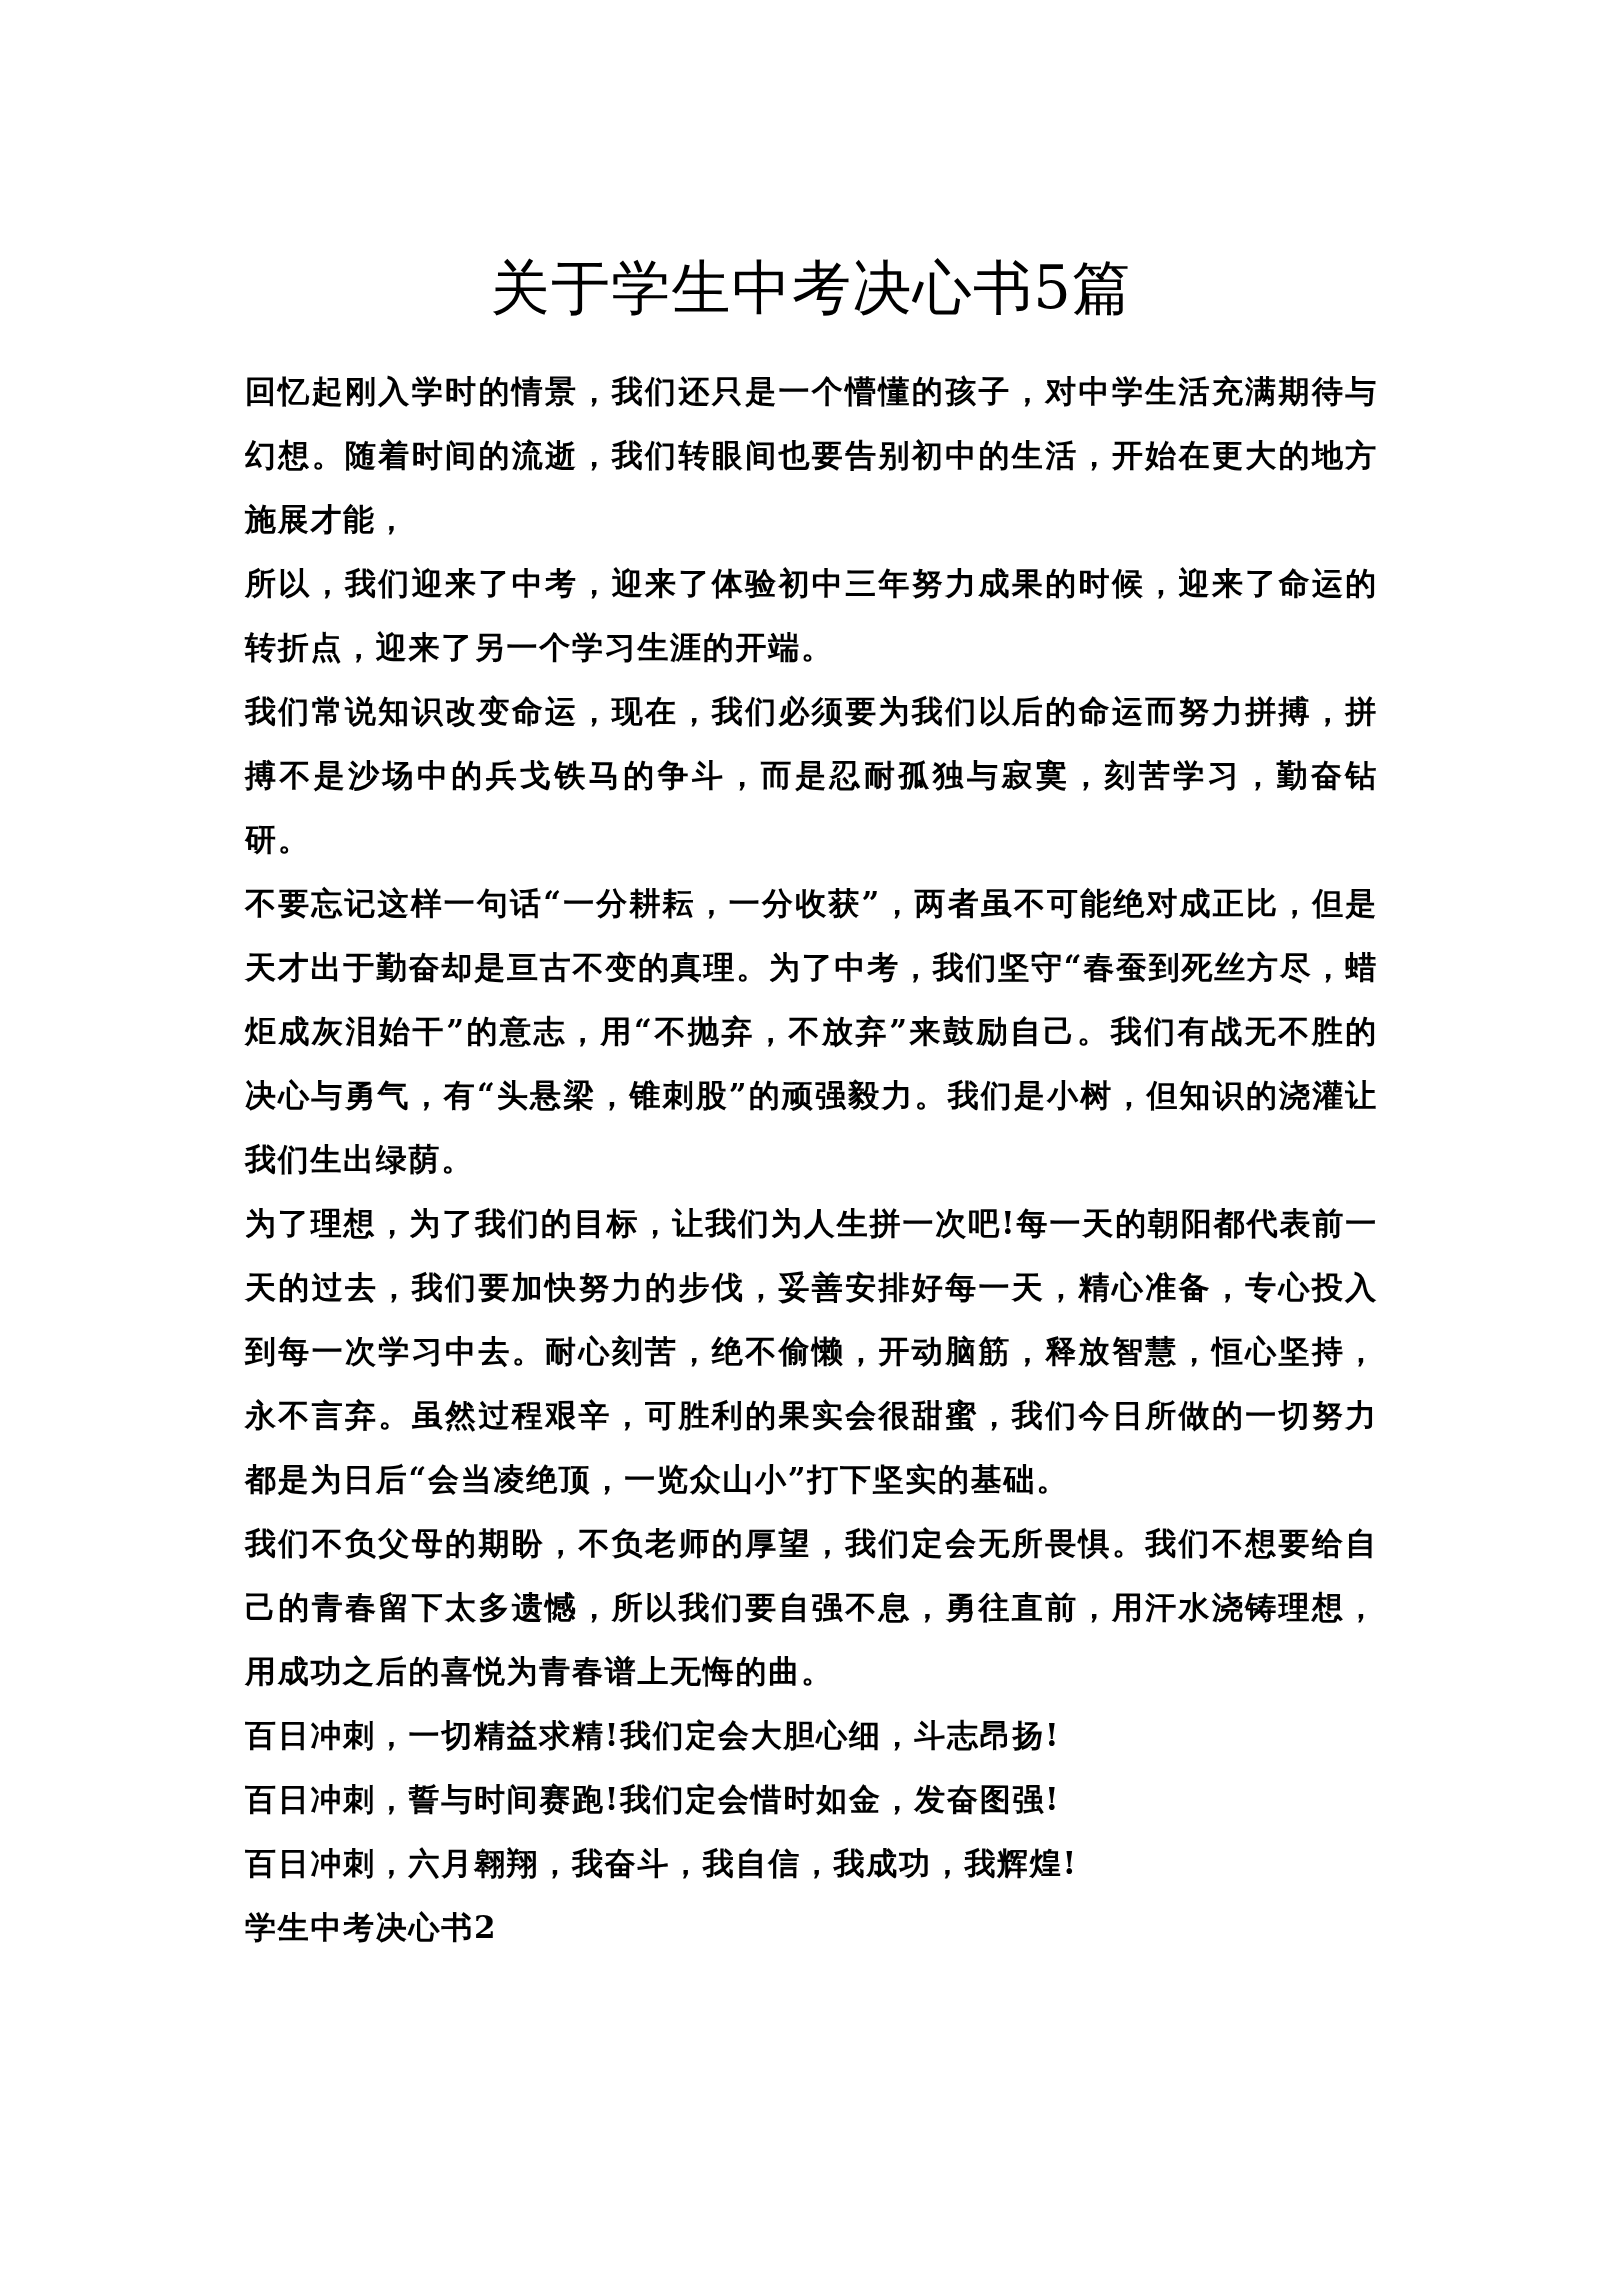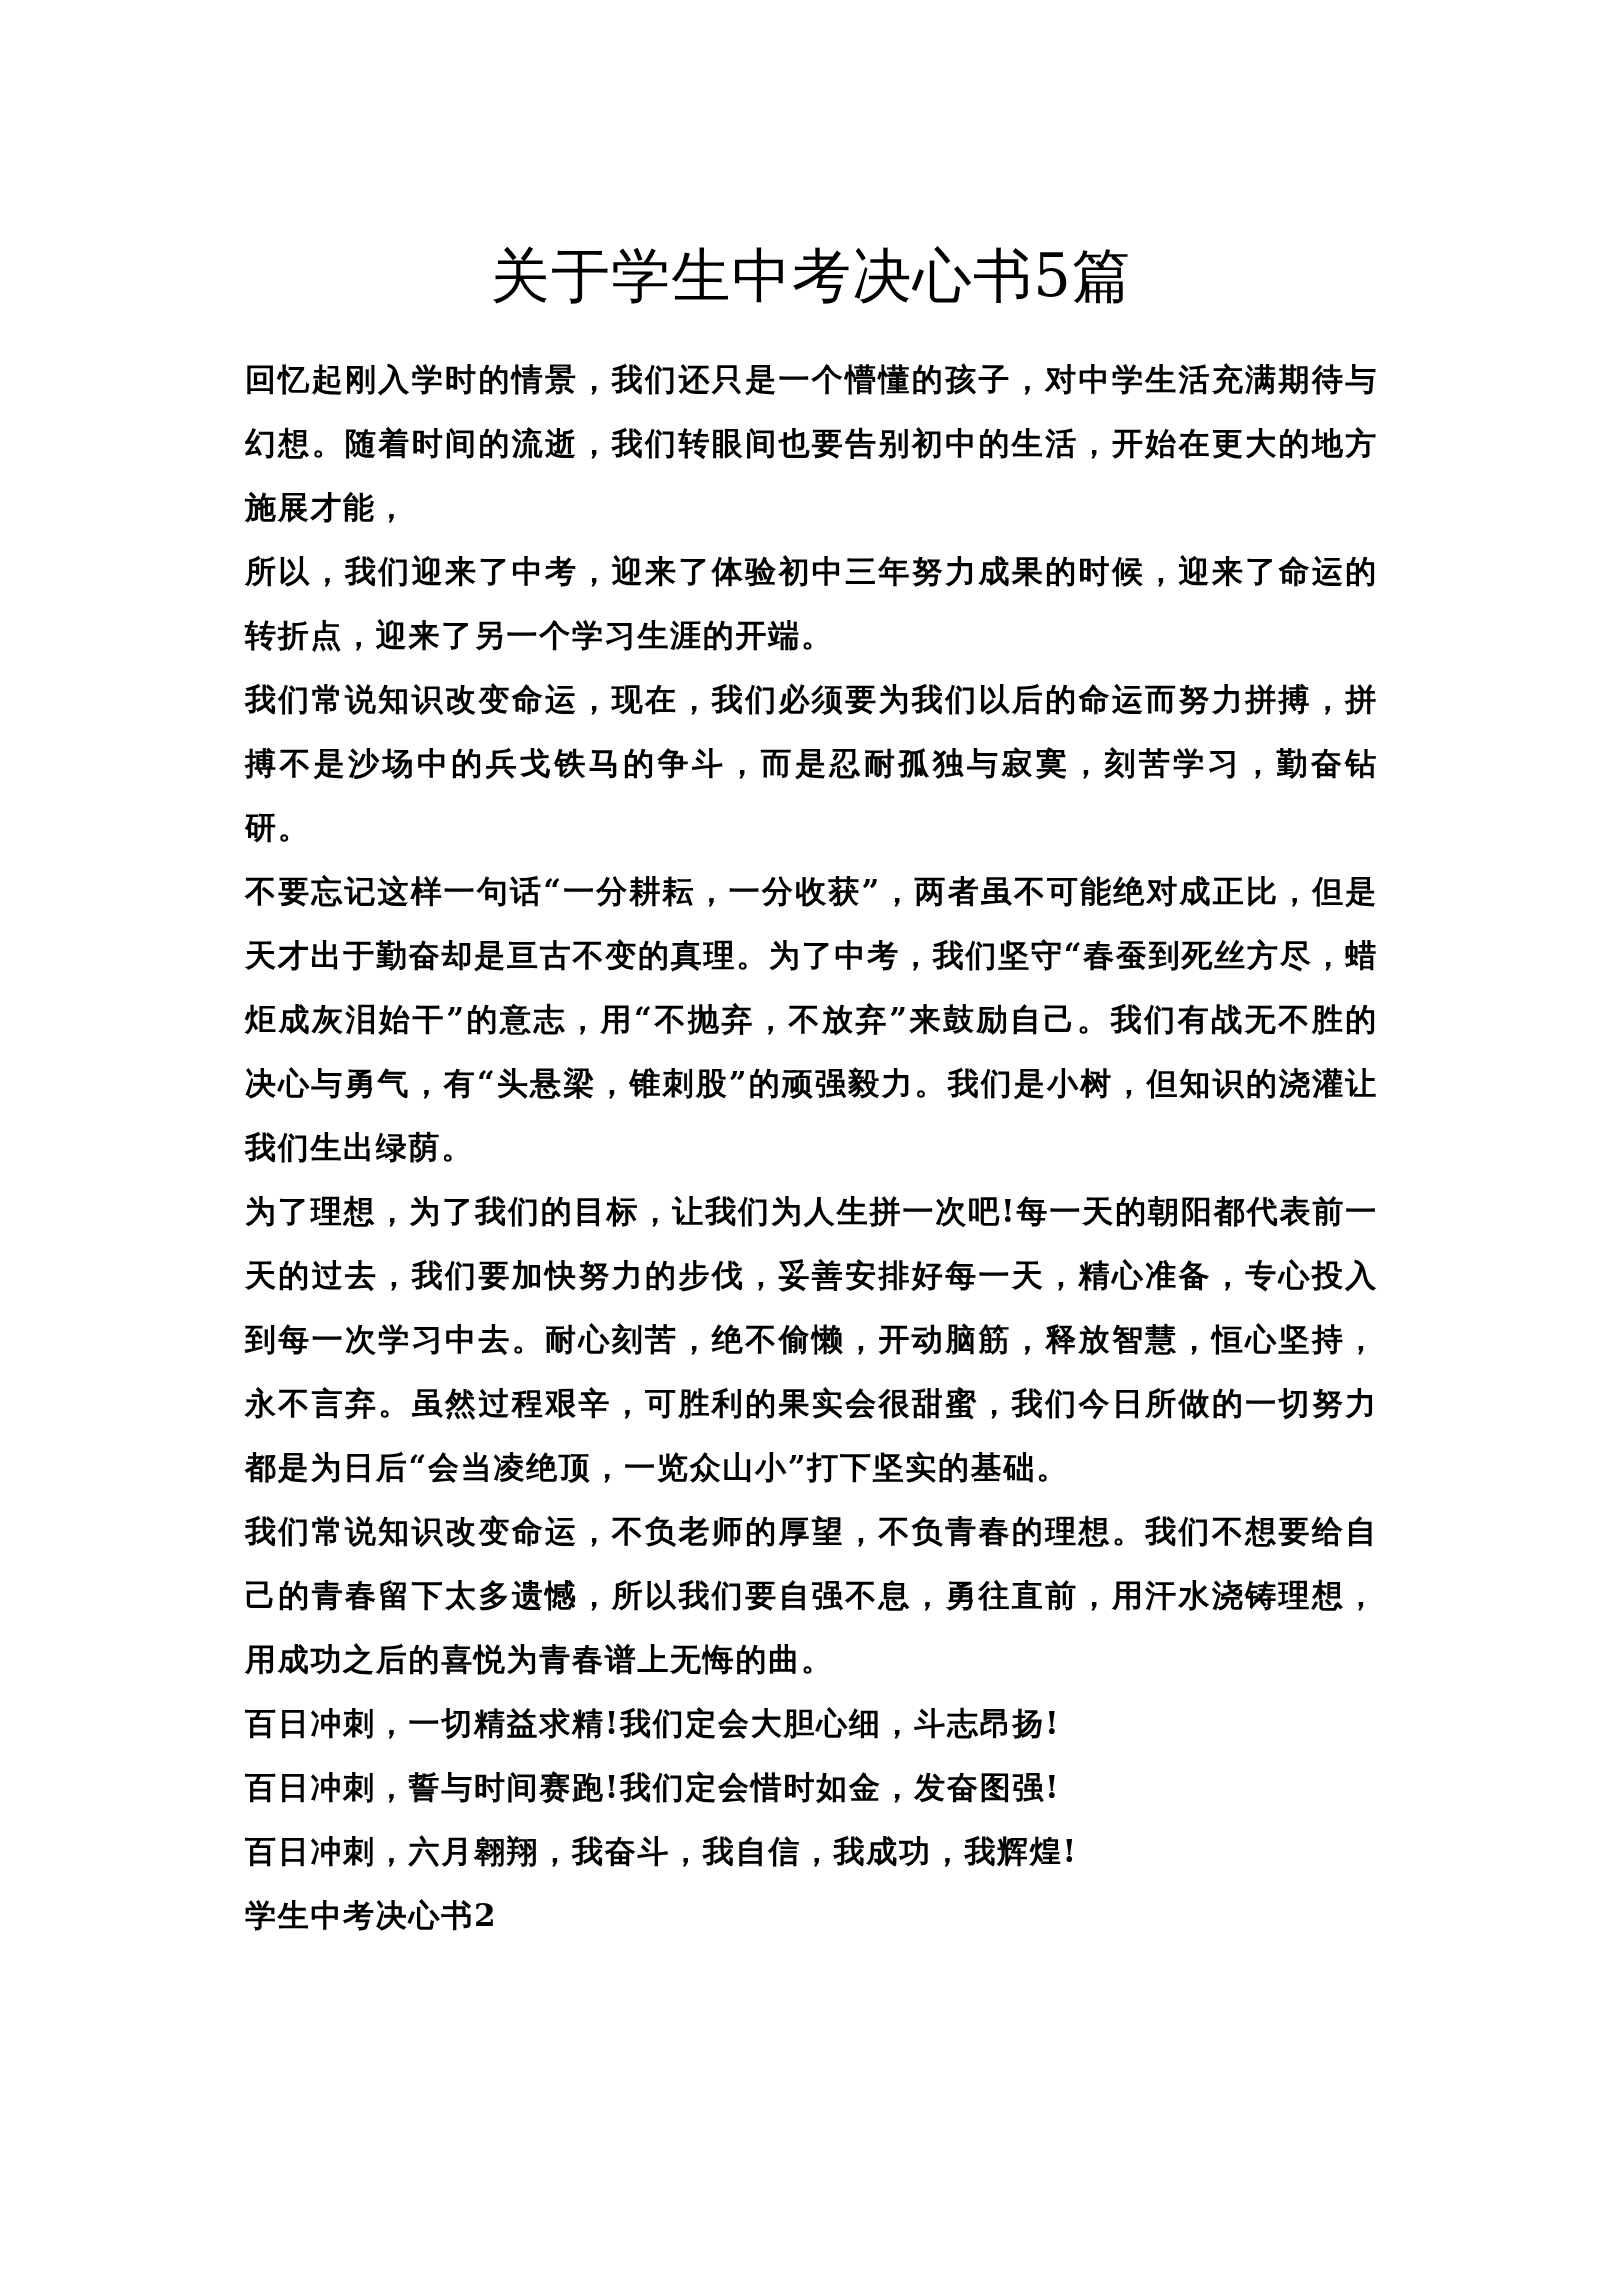--- a/index.html
+++ b/index.html
@@ -1,37 +1,37 @@
 <!DOCTYPE html>
 <html style="font-size:10.5px"><head>
 <meta charset="utf-8">
 <style>
   html, body { margin: 0; padding: 0; background: #ffffff; }
   body { width: 1623px; height: 2295px; position: relative; overflow: hidden;
          font-family: "DejaVu Serif", "Liberation Serif", serif; color: #000; }
-  .page { position: absolute; left: 0; top: 0; width: 1623px; height: 2031px; background: #fff; }
+  .page { position: absolute; left: 0; top: 12px; width: 1623px; height: 2031px; background: #fff; }
   .title { position: absolute; left: 0; top: 196px; width: 1623px; text-align: center;
            font-size: 59px; line-height: 79px; letter-spacing: 1.3px; font-weight: normal; }
   .body { position: absolute; left: 245px; top: 347px; width: 1133px;
           font-size: 31px; line-height: 64px; letter-spacing: 1.7px; font-weight: bold; }
   .para { margin: 0; padding: 0; text-align: justify; }
   .para.heading { }
 </style>
 </head>
 <body>
 
 <div class="page">
   <h1 class="title">关于学生中考决心书5篇</h1>
 
   <div class="body">
     <p class="para">回忆起刚入学时的情景，我们还只是一个懵懂的孩子，对中学生活充满期待与幻想。随着时间的流逝，我们转眼间也要告别初中的生活，开始在更大的地方施展才能，</p>
     <p class="para">所以，我们迎来了中考，迎来了体验初中三年努力成果的时候，迎来了命运的转折点，迎来了另一个学习生涯的开端。</p>
     <p class="para">我们常说知识改变命运，现在，我们必须要为我们以后的命运而努力拼搏，拼搏不是沙场中的兵戈铁马的争斗，而是忍耐孤独与寂寞，刻苦学习，勤奋钻研。</p>
     <p class="para">不要忘记这样一句话“一分耕耘，一分收获”，两者虽不可能绝对成正比，但是天才出于勤奋却是亘古不变的真理。为了中考，我们坚守“春蚕到死丝方尽，蜡炬成灰泪始干”的意志，用“不抛弃，不放弃”来鼓励自己。我们有战无不胜的决心与勇气，有“头悬梁，锥刺股”的顽强毅力。我们是小树，但知识的浇灌让我们生出绿荫。</p>
     <p class="para">为了理想，为了我们的目标，让我们为人生拼一次吧!每一天的朝阳都代表前一天的过去，我们要加快努力的步伐，妥善安排好每一天，精心准备，专心投入到每一次学习中去。耐心刻苦，绝不偷懒，开动脑筋，释放智慧，恒心坚持，永不言弃。虽然过程艰辛，可胜利的果实会很甜蜜，我们今日所做的一切努力都是为日后“会当凌绝顶，一览众山小”打下坚实的基础。</p>
-    <p class="para">我们常说知识改变命运，不负老师的厚望，不负青春的理想。我们不想要给自己的青春留下太多遗憾，所以我们要自强不息，勇往直前，用汗水浇铸理想，用成功之后的喜悦为青春谱上无悔的曲。</p>
+    <p class="para">我们不负父母的期盼，不负老师的厚望，我们定会无所畏惧。我们不想要给自己的青春留下太多遗憾，所以我们要自强不息，勇往直前，用汗水浇铸理想，用成功之后的喜悦为青春谱上无悔的曲。</p>
     <p class="para">百日冲刺，一切精益求精!我们定会大胆心细，斗志昂扬!</p>
     <p class="para">百日冲刺，誓与时间赛跑!我们定会惜时如金，发奋图强!</p>
     <p class="para">百日冲刺，六月翱翔，我奋斗，我自信，我成功，我辉煌!</p>
     <p class="para heading">学生中考决心书2</p>
   </div>
 </div>
 
 
 </body></html>

